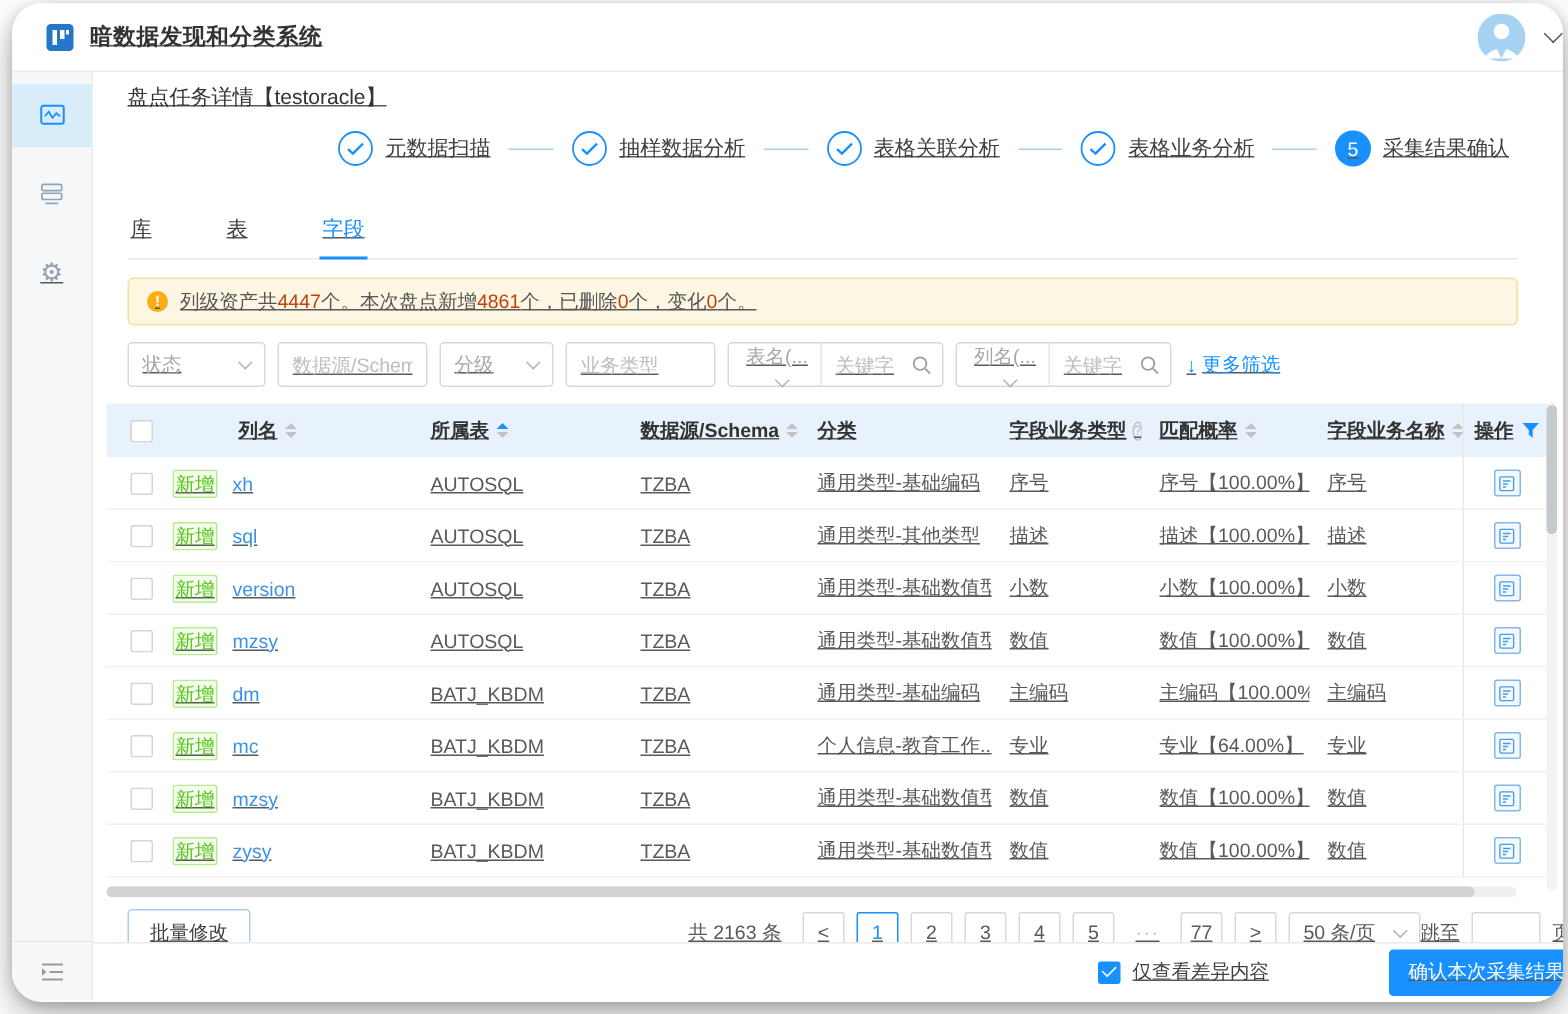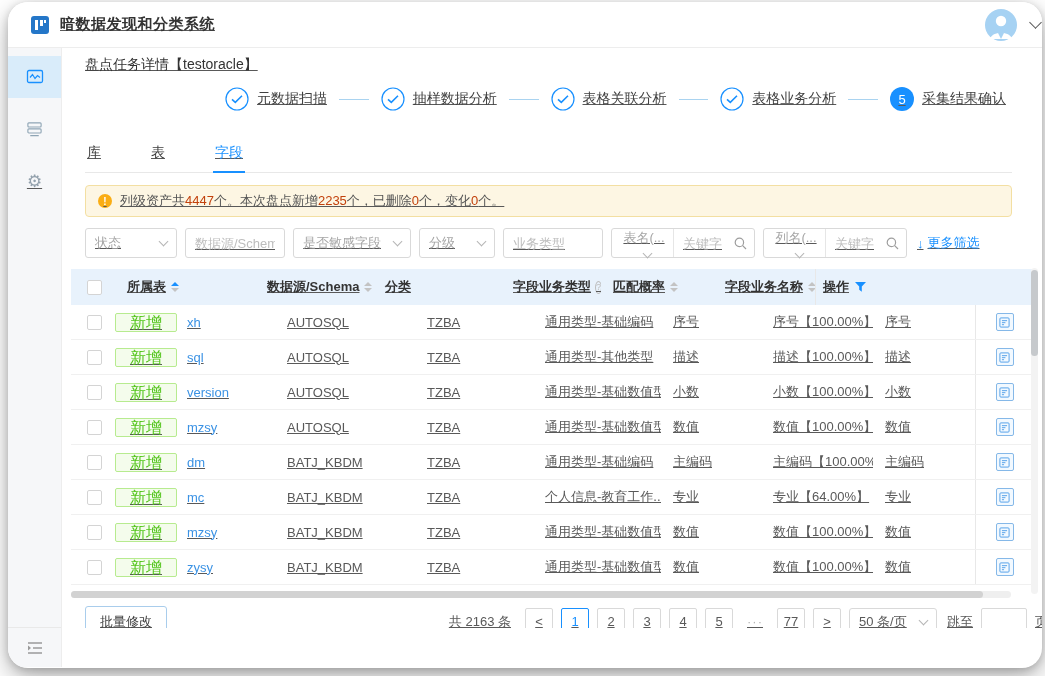--- a/index.html
+++ b/index.html
@@ -80,22 +80,22 @@
   .row { height:35px; border-bottom:1px solid #f0f0f0; background:#fff; }
   .td { padding-left:12px; overflow:hidden; white-space:nowrap; flex:none; display:flex; align-items:center; }
   .th-label { font-weight:700; color:#333; }
   .c-check{width:44px; padding-left:16px;} .c-name{width:160px; padding-left:0;}
   .c-table{width:140px} .c-schema{width:118px} .c-cat{width:128px} .c-type{width:100px}
   .c-prob{width:112px} .c-bizname{width:102px}
   .c-op{width:58px; justify-content:center; padding-left:0; align-self:stretch; border-left:1px solid #e8e8e8;}
   .thead .c-name { padding-left:44px; }
   .checkbox { width:15px; height:15px; border:1px solid #d4d4d4; border-radius:2px; background:#fff;
     display:inline-block; cursor:pointer; }
-  .badge { display:inline-block; font-size:16px; color:#52c41a; background:#f4fcec; border:1px solid #b7eb8f;
-    border-radius:2px; padding:1px 14px; margin-right:10px; line-height:15px; }
+  .badge { display:inline-block; font-size:13px; color:#52c41a; background:#f4fcec; border:1px solid #b7eb8f;
+    border-radius:2px; padding:1px 1px; margin-right:10px; line-height:15px; }
   .link { color:#3b92e4; cursor:pointer; text-decoration:none; }
   .sort { display:inline-flex; flex-direction:column; gap:2px; margin-left:5px; cursor:pointer; }
   .sort i { width:0; height:0; border-left:4px solid transparent; border-right:4px solid transparent; display:block; }
   .sort .up { border-bottom:4px solid #c3c3c3; }
   .sort .dn { border-top:4px solid #c3c3c3; }
   .sort.asc .up { border-bottom-color:#1890ff; }
   .q-ico { width:13px; height:13px; border:1px solid #bdbdbd; border-radius:50%; color:#bdbdbd;
     font-size:9px; display:inline-flex; align-items:center; justify-content:center; margin-left:4px; }
   .op-btn { width:18px; height:18px; border:1px solid #85b8e8; border-radius:2px; background:#f2f9ff;
     display:inline-flex; align-items:center; justify-content:center; cursor:pointer; }
@@ -111,21 +111,21 @@
   .ghost-btn { height:31px; padding:0 14px; background:#fff; border:1px solid #a9cdec; border-radius:3px;
     color:#404040; font-size:13px; cursor:pointer; font-family:inherit; }
   .pagination { display:flex; align-items:center; }
   .total { color:#595959; margin-right:6px; }
   .pg-btn { min-width:28px; height:28px; margin-left:8px; border:1px solid #d9d9d9; border-radius:2px;
     background:#fff; color:#595959; font-size:13px; display:flex; align-items:center; justify-content:center;
     cursor:pointer; padding:0 4px; font-family:inherit; }
   .pg-btn.active { border-color:#1890ff; color:#1890ff; }
   .pg-btn.ellipsis { border:none; color:#b5b5b5; letter-spacing:1px; }
   .pg-size { height:28px; margin-left:8px; width:88px; color:#595959; }
-  .jump-label { margin-left:10px; color:#595959; }
+  .jump-label { color:#595959; }
   .jump-input { width:46px; height:28px; border:1px solid #d9d9d9; border-radius:2px; margin-left:8px;
     outline:none; padding:0 6px; font-size:13px; }
   .jump-suffix { margin-left:8px; color:#595959; }
 
   
   .bottom-bar { height:39px; border-top:1px solid #e9e9e9; background:#fff; display:flex;
     align-items:center; justify-content:flex-end; overflow:hidden; }
   .diff-check { display:flex; align-items:center; gap:8px; color:#404040; cursor:pointer; }
   .cb-checked { width:15px; height:15px; background:#1890ff; border-radius:2px; position:relative; display:inline-block; }
   .cb-checked::after { content:""; position:absolute; left:4.5px; top:1.5px; width:4px; height:8px;
@@ -245,34 +245,30 @@
             </div>
 
             <div class="tab active">
               <span>字段</span>
             </div>
           </div>
 
         <div class="alert">
           <span class="alert-ico">!</span>
           <span>
-            <span>列级资产共</span><span class="num">4447</span><span>个。本次盘点新增</span><span class="num">2235</span><span>个，已删除</span><span class="num">0</span><span>个，变化</span><span class="num">0</span><span>个。</span>
+            <span>列级资产共</span><span class="num">4447</span><span>个。本次盘点新增</span><span class="num">4861</span><span>个，已删除</span><span class="num">0</span><span>个，变化</span><span class="num">0</span><span>个。</span>
           </span>
         </div>
 
         <div class="filters">
           <div class="select w92">
             <span>状态</span>
               <span class="chev"></span>
           </div>
           <input class="input w100" placeholder="数据源/Schema" style="">
-          <div class="select w118">
-            <span>是否敏感字段</span>
-              <span class="chev"></span>
-          </div>
           <div class="select w76">
             <span>分级</span>
               <span class="chev"></span>
           </div>
           <input class="input w100" placeholder="业务类型" style="">
           <div class="search-group">
             <div class="sg-select">
               <span>表名(...</span>
                 <span class="chev"></span>
             </div>
@@ -297,20 +293,27 @@
             <span>↓</span>
             <span>更多筛选</span>
           </div>
         </div>
 
         <div class="table">
           <div class="tr thead">
             <div class="td c-check">
                 <span class="checkbox"></span>
               </div>
+            <div class="td c-name">
+              <span class="th-label">列名</span>
+              <span class="sort">
+                  <i class="up"></i>
+                  <i class="dn"></i>
+                </span>
+            </div>
             <div class="td c-table">
               <span class="th-label">所属表</span>
               <span class="sort asc">
                   <i class="up"></i>
                   <i class="dn"></i>
                 </span>
             </div>
             <div class="td c-schema">
               <span class="th-label">数据源/Schema</span>
               <span class="sort">
@@ -605,19 +608,26 @@
               <span style="color:#595959">50 条/页</span>
               <span class="chev"></span>
             </div>
             <span class="jump-label">跳至</span>
             <input class="jump-input" style="">
             <span class="jump-suffix">页</span>
           </div>
         </div>
       </div>
 
+      <div class="bottom-bar">
+        <label class="diff-check">
+          <span class="cb-checked"></span>
+          <span>仅查看差异内容</span>
+        </label>
+        <button class="primary-btn">确认本次采集结果</button>
+      </div>
     </div>
   </div>
 
   <div class="v-track">
       <div class="v-thumb"></div>
     </div>
 </div>
 
 </body></html>

